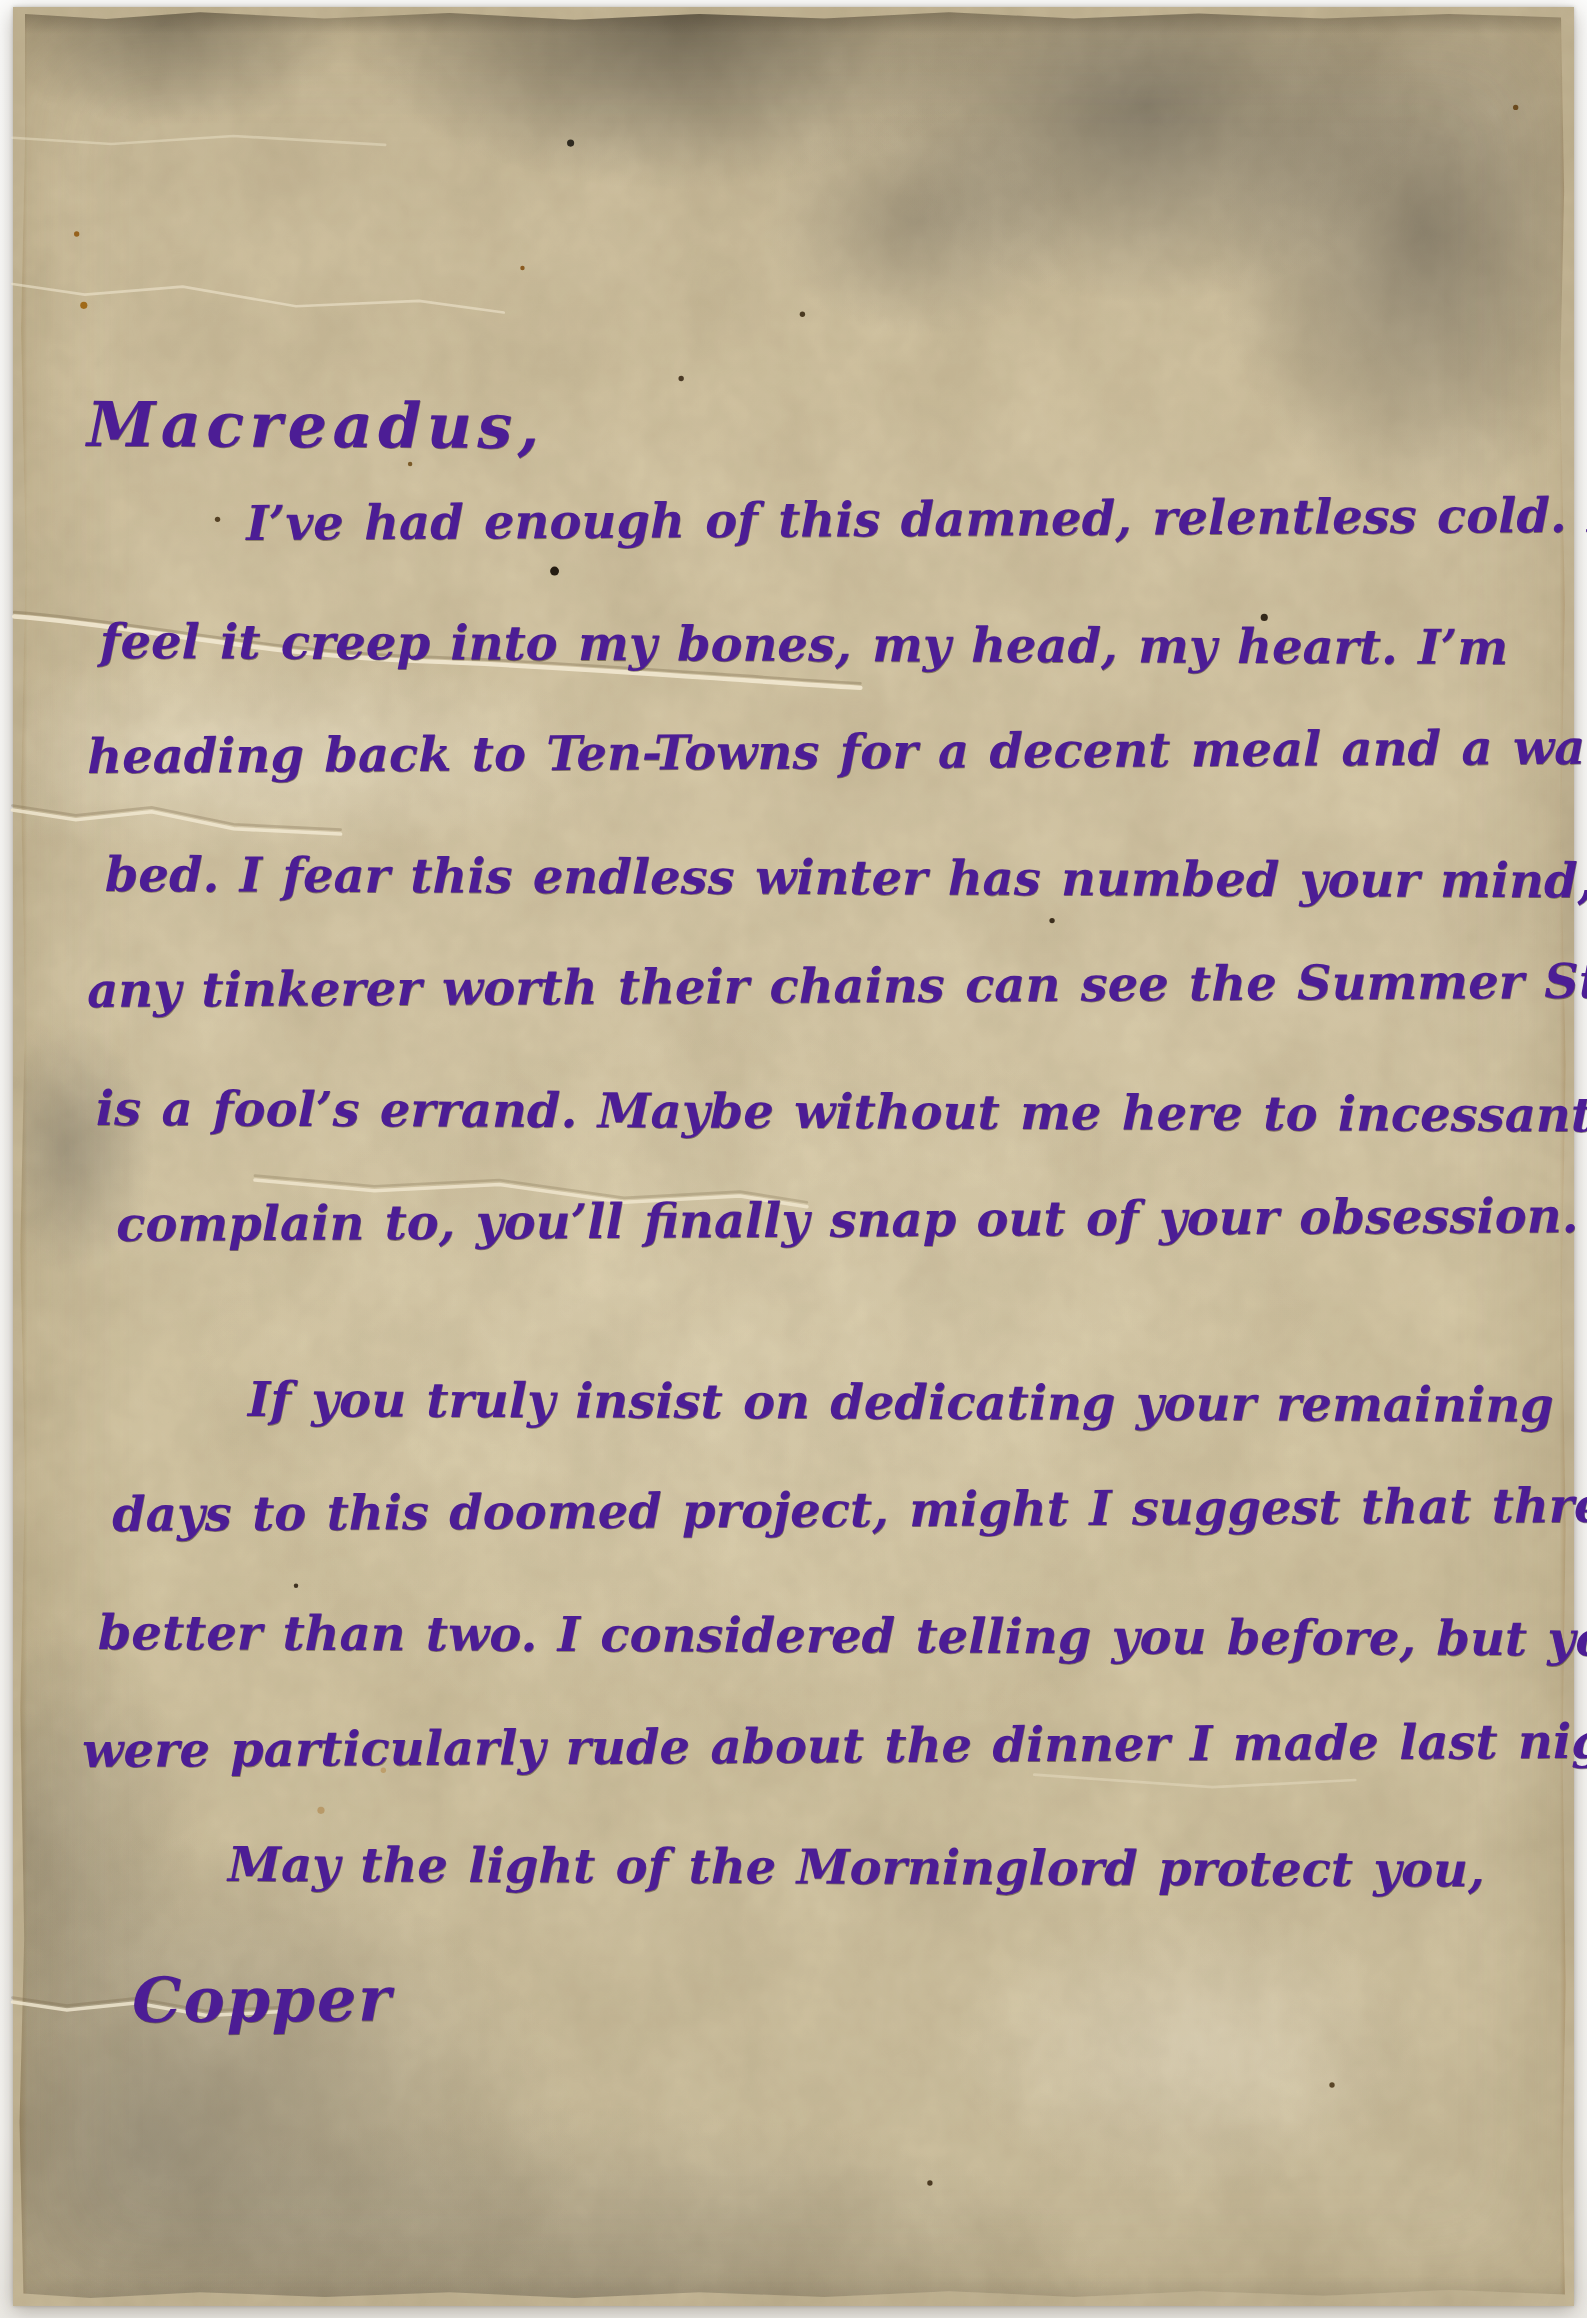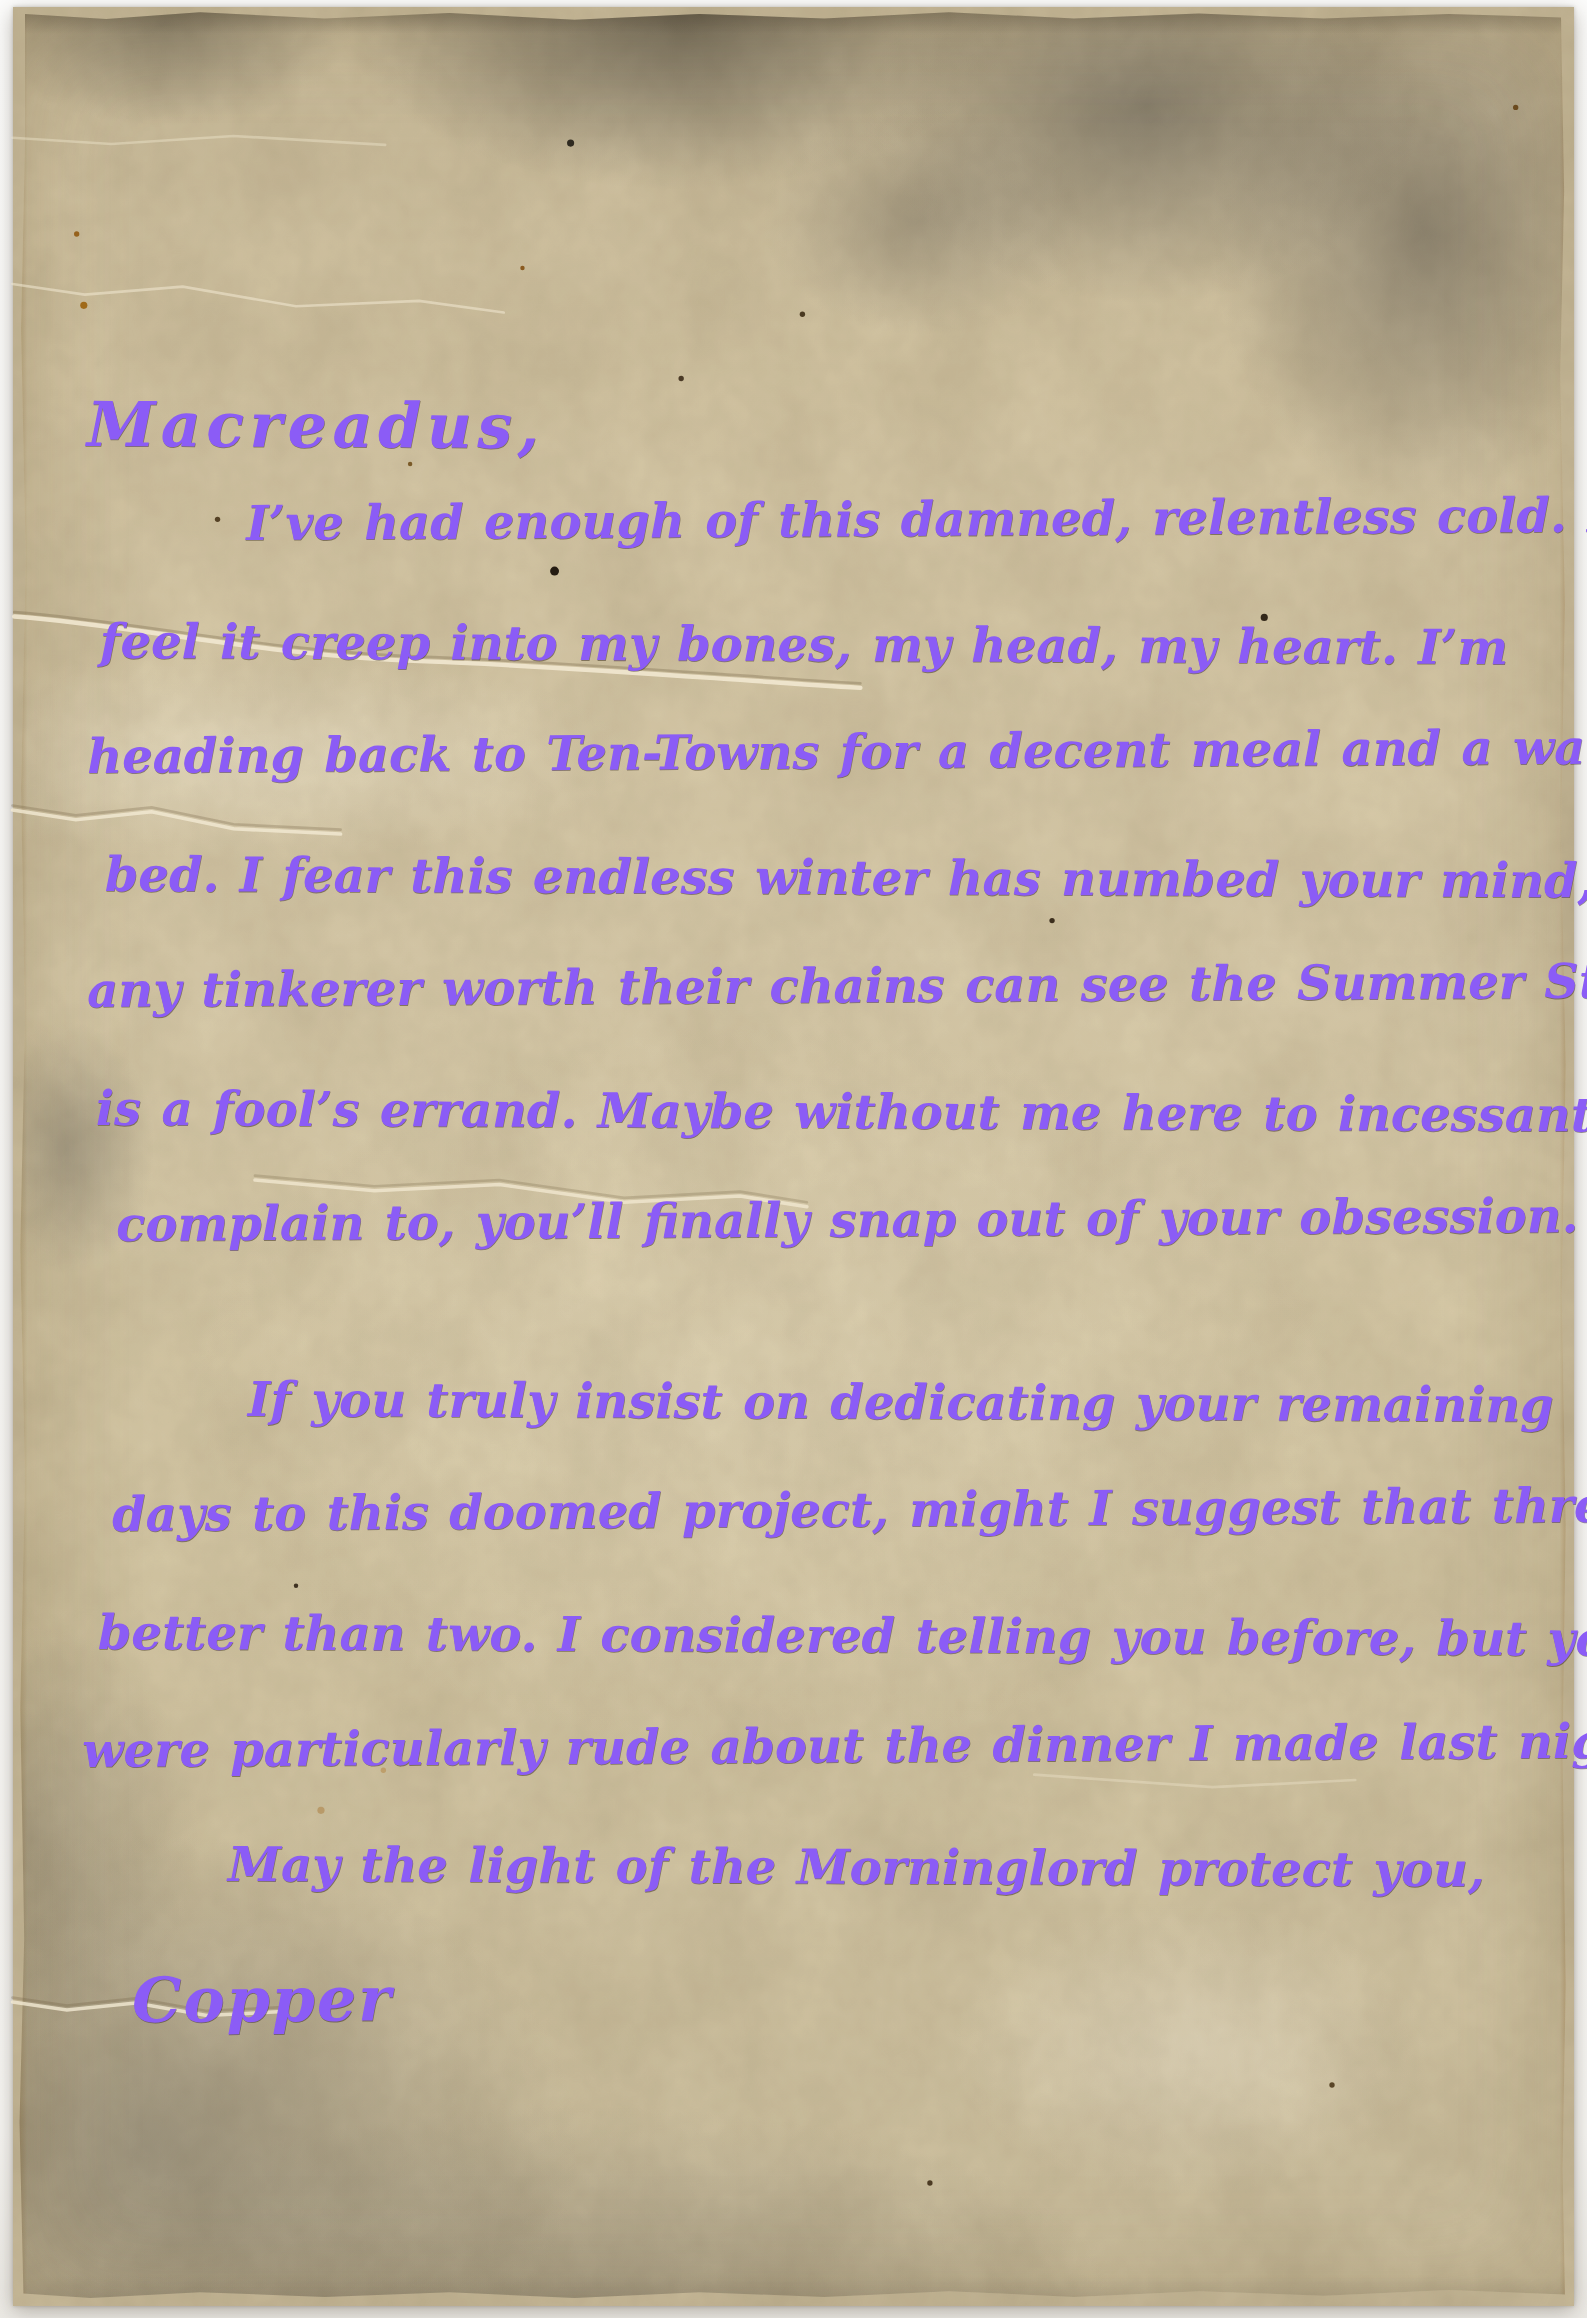--- a/index.html
+++ b/index.html
@@ -74,21 +74,21 @@
   }
   .decor-svg {
     position: absolute;
     left: 0; top: 0;
     width: 1587px; height: 2319px;
     pointer-events: none;
   }
   .letter-text {
     position: absolute;
     inset: 0;
-    color: #8b5cf6;
+    color: #4c1d95;
     border-radius: 21px;
   }
   .line {
     position: absolute;
     white-space: nowrap;
     font-style: italic;
     font-weight: 700;
     font-size: 48px;
     line-height: 1.15;
     letter-spacing: 0px;

